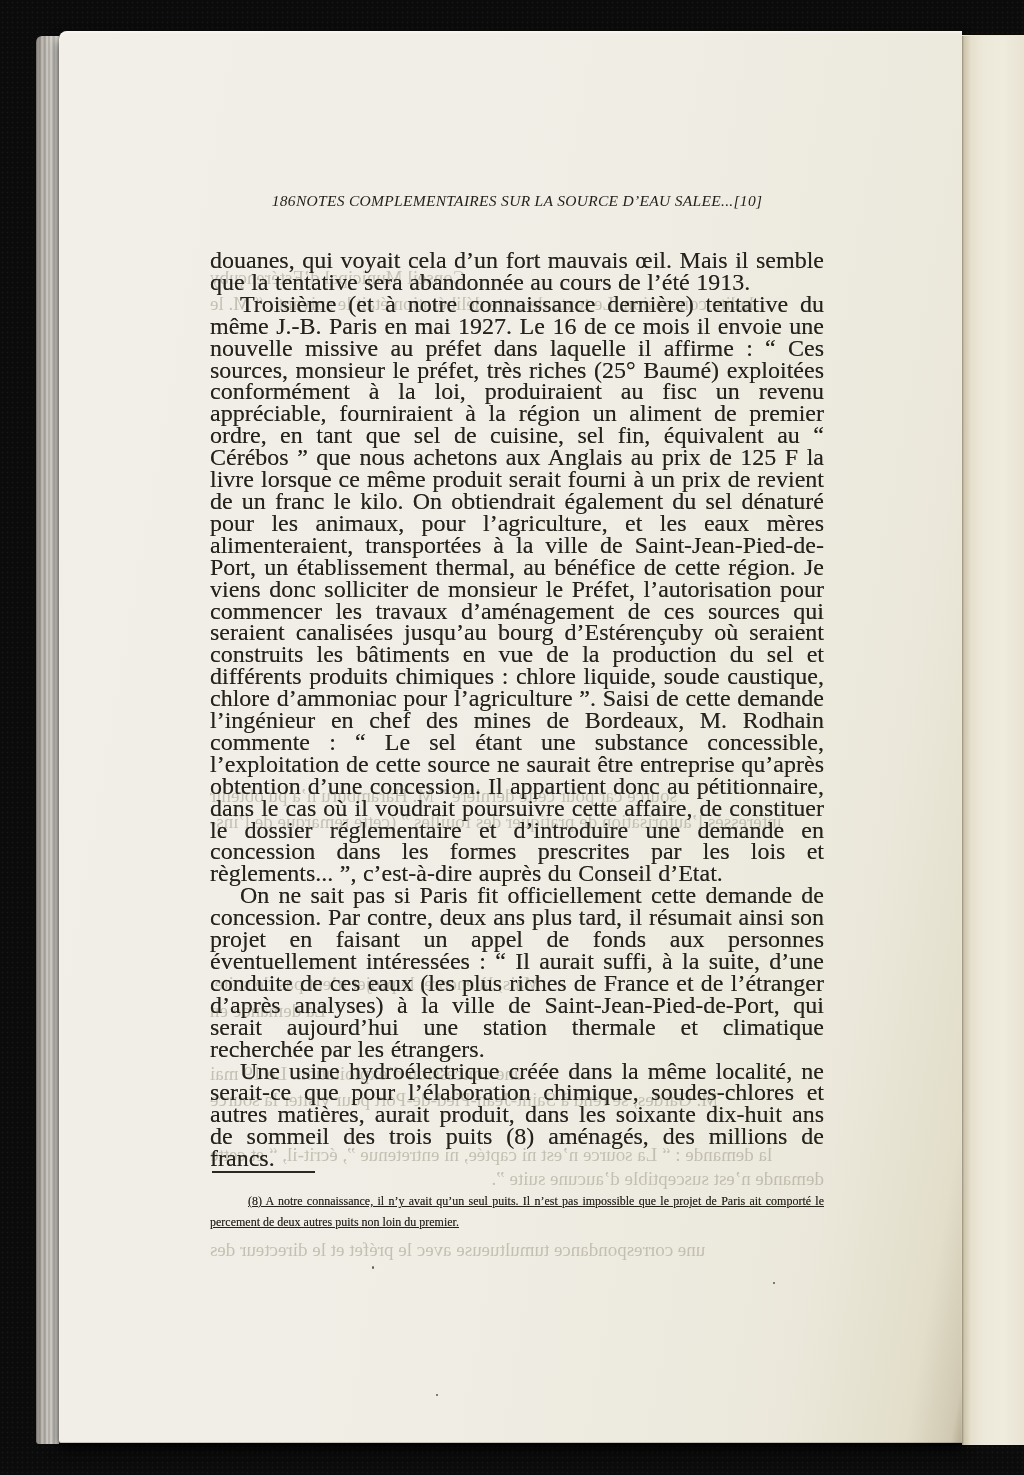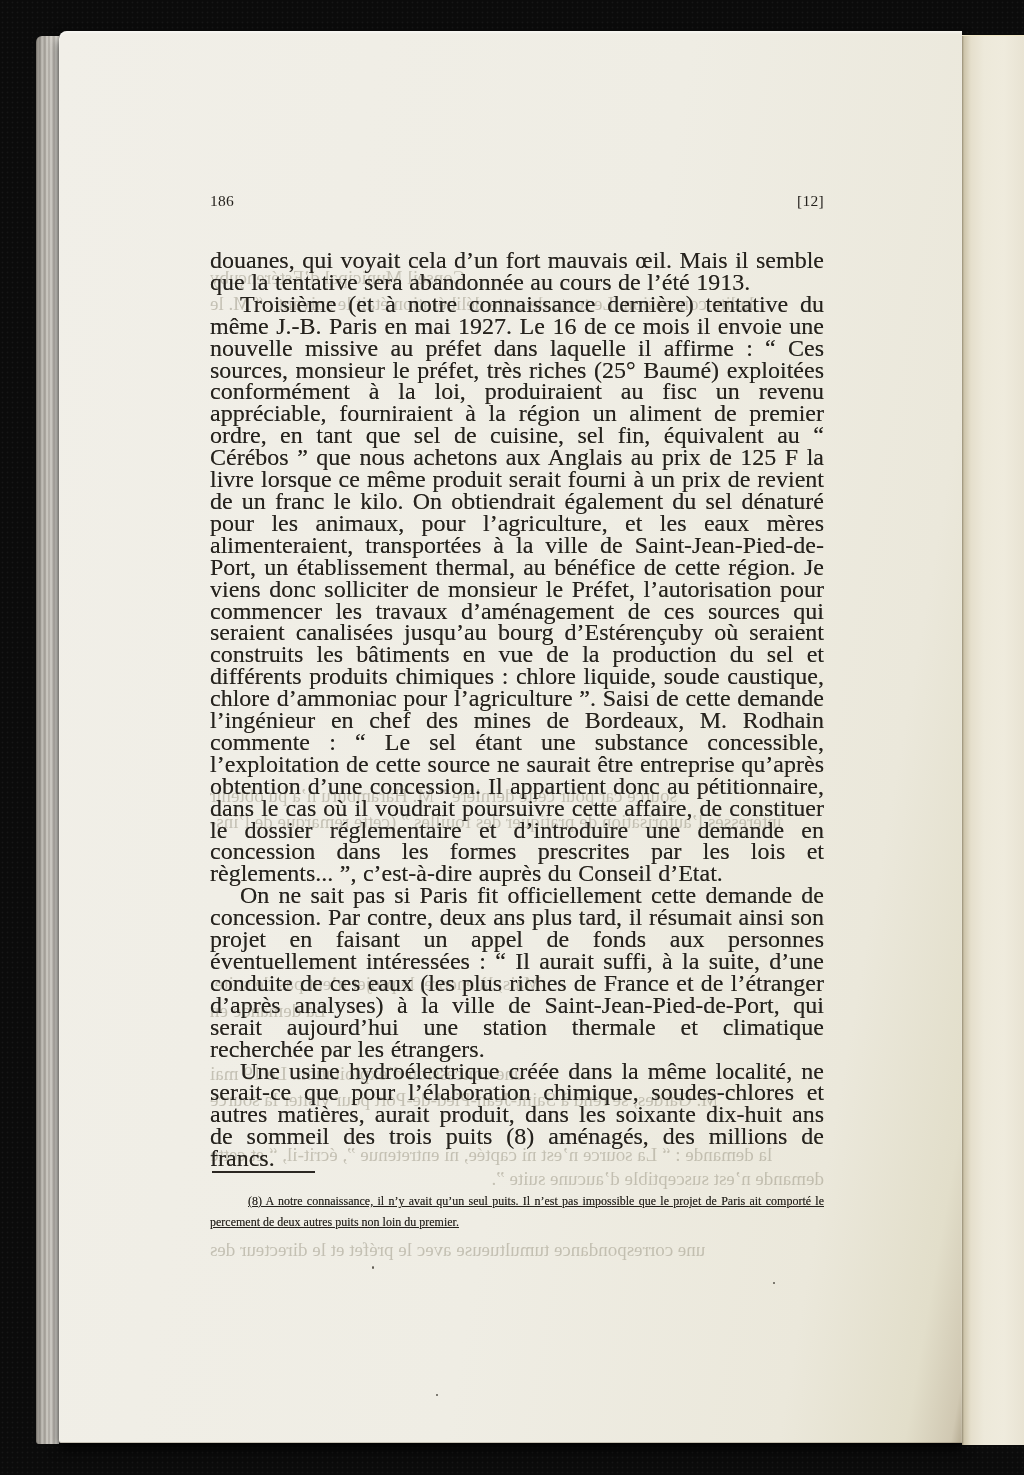--- a/index.html
+++ b/index.html
@@ -35,22 +35,22 @@
   
   .facing{
     position:absolute;left:962px;top:35px;width:62px;height:1409px;
     background:linear-gradient(to right,
       #968d75 0,#cdc4aa 2px,#e5dfcc 9px,#ede9da 22px,#efebdd 42px,#e8e3d3 62px);
     border-top:1px solid #efe6c5;
   }
   .content{position:absolute;left:210px;top:0;width:614px;color:#25221d;}
   .header{
     position:absolute;top:192px;left:0;width:100%;
-    display:flex;justify-content:space-between;align-items:baseline;
-    font-size:15.5px;letter-spacing:0.3px;white-space:nowrap;
+    display:flex;justify-content:center;align-items:baseline;
+    font-size:15.5px;letter-spacing:0.3px;white-space:nowrap;font-style:italic;
   }
   .bodytext{
     position:absolute;top:250px;left:0;width:100%;
     font-size:24px;line-height:21.9px;text-align:justify;
     hyphens:auto;-webkit-hyphens:auto;word-spacing:0.5px;
     text-shadow:0 0 0.4px rgba(45,40,32,0.55);
   }
   .bodytext p{margin:0;padding:0;text-indent:30px;}
   .bodytext p + p{}
   .bodytext p.continued{text-indent:0;}
@@ -95,21 +95,22 @@
   <div class="bleed bl5">La demande en</div>
   <div class="bleed bl6">une concession d’exploitation. Le 19 mai</div>
   <div class="bleed bl7">M. Gardes, se rend à Saint-Jean-Pied-de-Port pour visiter la source</div>
   <div class="bleed bl8">la demande : “ La source n’est ni captée, ni entretenue ”, écrit-il, “ et cette</div>
   <div class="bleed bl9">demande n’est susceptible d’aucune suite ”.</div>
   <div class="bleed bl10">une correspondance tumultueuse avec le préfet et le directeur des</div>
 
   <div class="content">
     <div class="header">
       <span>186</span>
-      <span>[12]</span>
+      <span>NOTES COMPLEMENTAIRES SUR LA SOURCE D’EAU SALEE...</span>
+      <span>[10]</span>
     </div>
 
     <div class="bodytext">
       <p class="continued">douanes, qui voyait cela d’un fort mauvais œil. Mais il semble que la tentative sera abandonnée au cours de l’été 1913.</p>
       <p>Troisième (et à notre connaissance dernière) tentative du même J.-B. Paris en mai 1927. Le 16 de ce mois il envoie une nouvelle missive au préfet dans laquelle il affirme : “ Ces sources, monsieur le préfet, très riches (25° Baumé) exploitées conformément à la loi, produiraient au fisc un revenu appréciable, fourniraient à la région un aliment de premier ordre, en tant que sel de cuisine, sel fin, équivalent au “ Cérébos ” que nous achetons aux Anglais au prix de 125 F la livre lorsque ce même produit serait fourni à un prix de revient de un franc le kilo. On obtiendrait également du sel dénaturé pour les animaux, pour l’agriculture, et les eaux mères alimenteraient, transportées à la ville de Saint-Jean-Pied-de-Port, un établissement thermal, au bénéfice de cette région. Je viens donc solliciter de monsieur le Préfet, l’autorisation pour commencer les travaux d’aménagement de ces sources qui seraient canalisées jusqu’au bourg d’Estérençuby où seraient construits les bâtiments en vue de la production du sel et différents produits chimiques : chlore liquide, soude caustique, chlore d’ammoniac pour l’agriculture ”. Saisi de cette demande l’ingénieur en chef des mines de Bordeaux, M. Rodhain commente : “ Le sel étant une substance concessible, l’exploitation de cette source ne saurait être entreprise qu’après obtention d’une concession. Il appartient donc au pétitionnaire, dans le cas où il voudrait poursuivre cette affaire, de constituer le dossier réglementaire et d’introduire une demande en concession dans les formes prescrites par les lois et règlements... ”, c’est-à-dire auprès du Conseil d’Etat.</p>
       <p>On ne sait pas si Paris fit officiellement cette demande de concession. Par contre, deux ans plus tard, il résumait ainsi son projet en faisant un appel de fonds aux personnes éventuellement intéressées : “ Il aurait suffi, à la suite, d’une conduite de ces eaux (les plus riches de France et de l’étranger d’après analyses) à la ville de Saint-Jean-Pied-de-Port, qui serait aujourd’hui une station thermale et climatique recherchée par les étrangers.</p>
       <p>Une usine hydroélectrique créée dans la même localité, ne serait-ce que pour l’élaboration chimique, soudes-chlores et autres matières, aurait produit, dans les soixante dix-huit ans de sommeil des trois puits (8) aménagés, des millions de francs.</p>
     </div>
 
     <div class="fnrule"></div>

